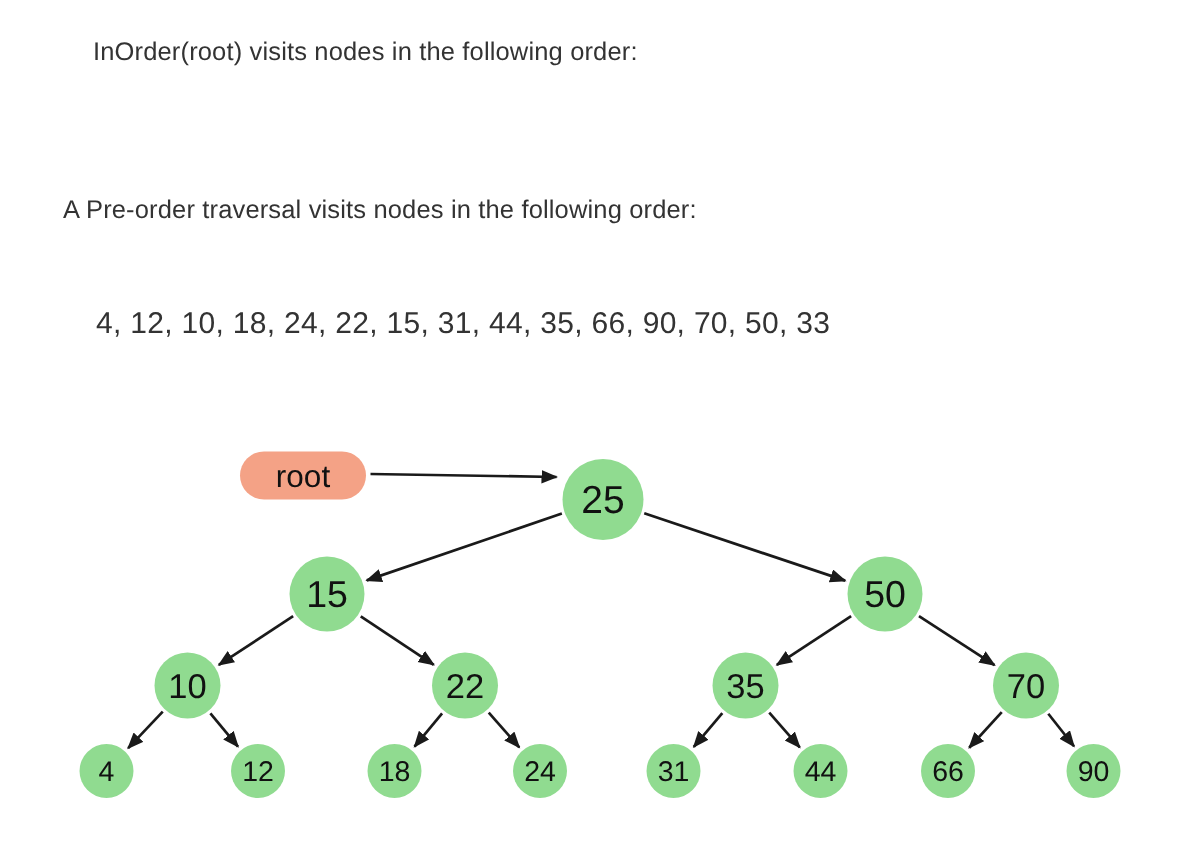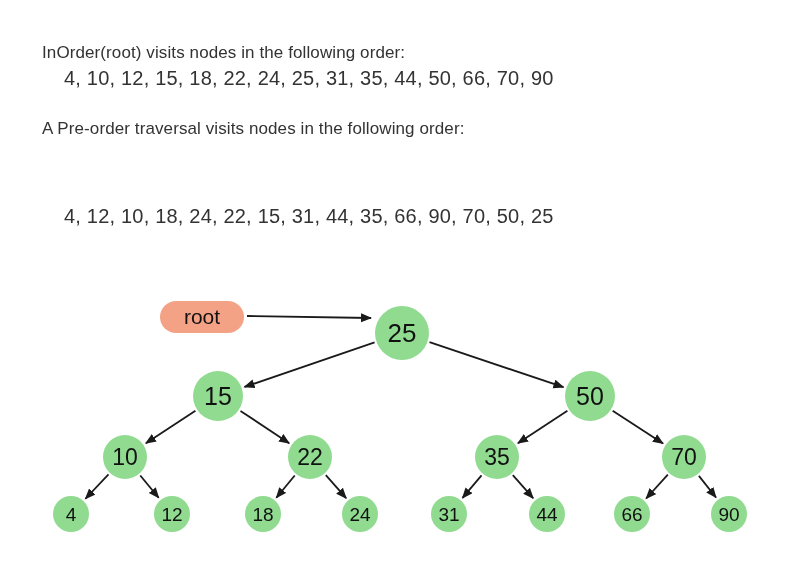--- a/index.html
+++ b/index.html
@@ -25,48 +25,47 @@
     color: #333333;
     letter-spacing: 0.1px;
   }
   .traversal-sequence {
     font-size: 20px;
     line-height: 27px;
     color: #333333;
     padding-left: 22px;
     letter-spacing: 0.2px;
   }
-  #block-inorder   { top: 41px; }
-  #block-preorder  { top: 117px; }
+  #block-inorder   { top: 23px; margin-left: 20px; }
+  #block-preorder  { top: 128px; }
   #block-postorder { top: 203px; }
   #tree-svg {
     position: absolute;
     left: 0;
     top: 0;
     width: 800px;
     height: 577px;
   }
   .node-label, .pill-label {
     font-family: "Liberation Sans", sans-serif;
   }
 </style>
 </head>
 <body style="color: rgb(51, 51, 51);">
 
 <div class="traversal-block" id="block-inorder">
   <div class="traversal-heading">InOrder(root) visits nodes in the following order:</div>
-  <div class="traversal-sequence">4, 10, 12, 15, 18, 22, 24, 25, 31, 35, 44, 50, 66, 70, 90</div>
 </div>
 
 <div class="traversal-block" id="block-preorder">
   <div class="traversal-heading">A Pre-order traversal visits nodes in the following order:</div>
 </div>
 
 <div class="traversal-block" id="block-postorder">
-  <div class="traversal-sequence">4, 12, 10, 18, 24, 22, 15, 31, 44, 35, 66, 90, 70, 50, 25</div>
+  <div class="traversal-sequence">4, 12, 10, 18, 24, 22, 15, 31, 44, 35, 66, 90, 70, 50, 33</div>
 </div>
 
 <svg id="tree-svg" viewBox="0 0 800 577" aria-hidden="true">
   <defs>
     <marker id="arrowhead" markerUnits="userSpaceOnUse" markerWidth="12" markerHeight="10" refX="10" refY="4.5" orient="auto">
       <path d="M0,0 L11,4.5 L0,9 Z" fill="#1a1a1a"></path>
     </marker>
   </defs>
   <g id="edge-layer">
       <line x1="374.5636488545373" y1="342.39396805523995" x2="244.4902700714812" y2="386.9299618776994" stroke="#1a1a1a" stroke-width="1.8" marker-end="url(#arrowhead)"></line>

